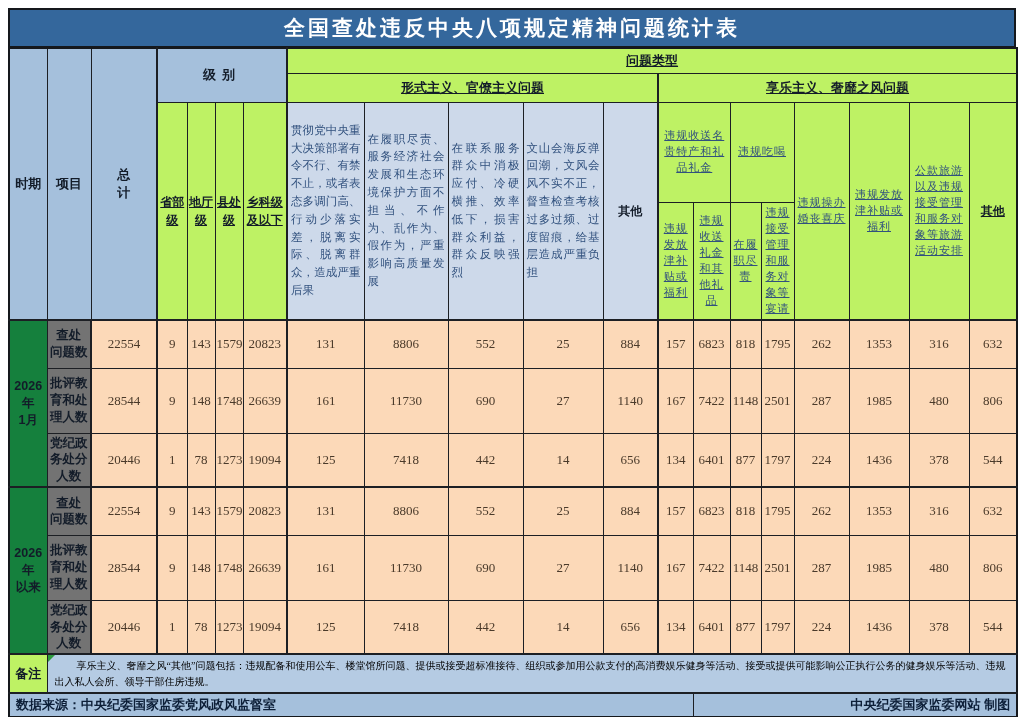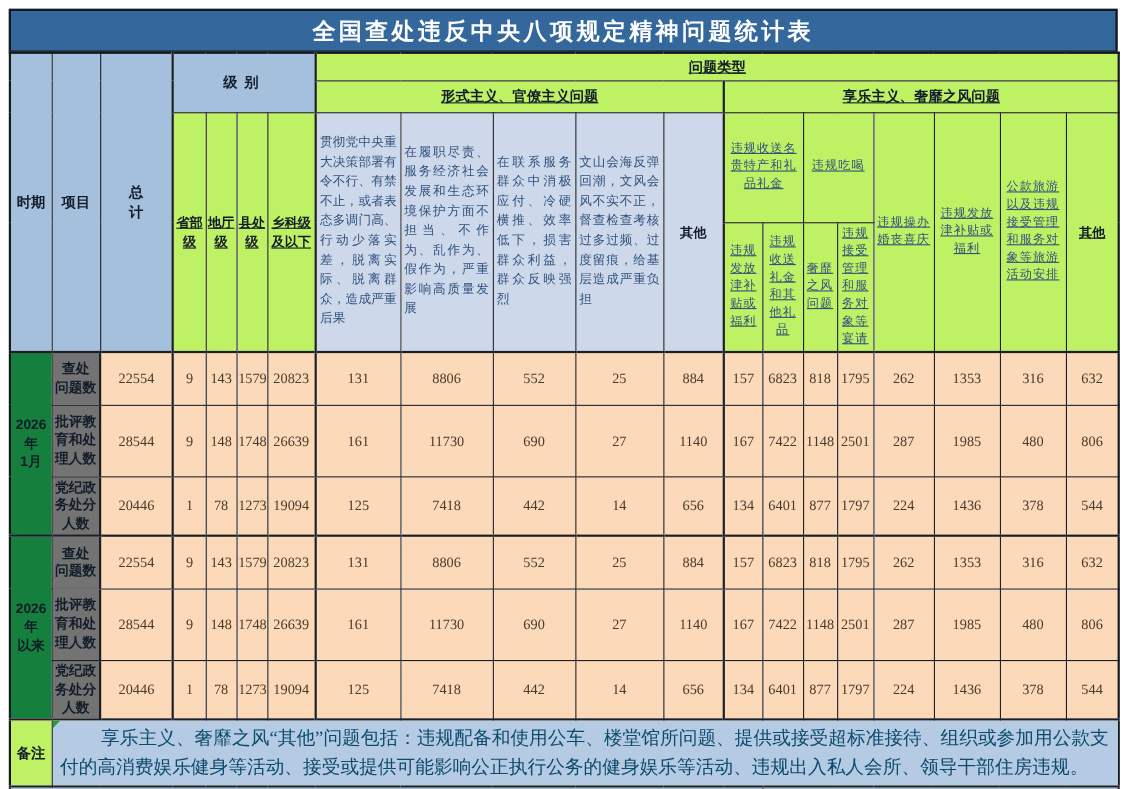--- a/index.html
+++ b/index.html
@@ -37,21 +37,21 @@
   .vl{border-left-width:2px;}
   tr.gstart td{border-top-width:2px;}
   tr.remark-row td,tr.footer-row td{border-top-width:2px;}
   
   tr.hr1{height:25px;} tr.hr2{height:29px;margin-top:12px;} tr.hr3{height:100px;} tr.hr4{height:118px;}
   tr.dr0{height:48px;} tr.dr1{height:65px;} tr.dr2{height:54px;}
   tr.remark-row{height:38px;} tr.footer-row{height:24px;}
   
   .remark-label{font-weight:bold;font-size:13px;color:#131c29;background:#bef264;}
   .remark-text{position:relative;text-align:left;vertical-align:middle;
-    font-family:"Liberation Serif","DejaVu Serif",serif;font-size:17px;color:#0c4a6e;
+    font-family:"Liberation Serif","DejaVu Serif",serif;font-size:10px;color:#000000;
     line-height:1.55;padding:3px 8px 3px 7px;text-indent:2.2em;}
   .remark-text .corner{position:absolute;left:0;top:0;width:0;height:0;text-indent:0;
     border-top:7px solid #2e9a3e;border-right:7px solid transparent;}
   .footer-left{text-align:left;font-weight:bold;font-size:13px;color:#0d1f38;
     background:#a5c0dc;padding-left:6px;}
   .footer-right{text-align:right;font-weight:bold;font-size:13px;color:#0d1f38;
     background:#a5c0dc;padding-right:6px;}
 </style>
 </head>
 <body>
@@ -110,21 +110,21 @@
         <td colspan="2" class="light subv vl">违规收送名贵特产和礼品礼金</td>
         <td colspan="2" class="light subv">违规吃喝</td>
         <td rowspan="2" class="light subv">违规操办婚丧喜庆</td>
         <td rowspan="2" class="light subv">违规发放津补贴或福利</td>
         <td rowspan="2" class="light subv">公款旅游以及违规接受管理和服务对象等旅游活动安排</td>
         <td rowspan="2" class="light hs">其他</td>
       </tr>
       <tr class="hr4">
         <td class="light subv vl">违规发放津补贴或福利</td>
         <td class="light subv">违规收送礼金和其他礼品</td>
-        <td class="light subv">奢靡之风问题</td>
+        <td class="light subv">在履职尽责</td>
         <td class="light subv">违规接受管理和服务对象等宴请</td>
       </tr>
     </thead>
 
     <tbody>
         <tr class="dr0 gstart">
           <td rowspan="3" class="period-cell">2026年
 1月</td>
           <td class="rowlabel-cell">查处
 问题数</td>

